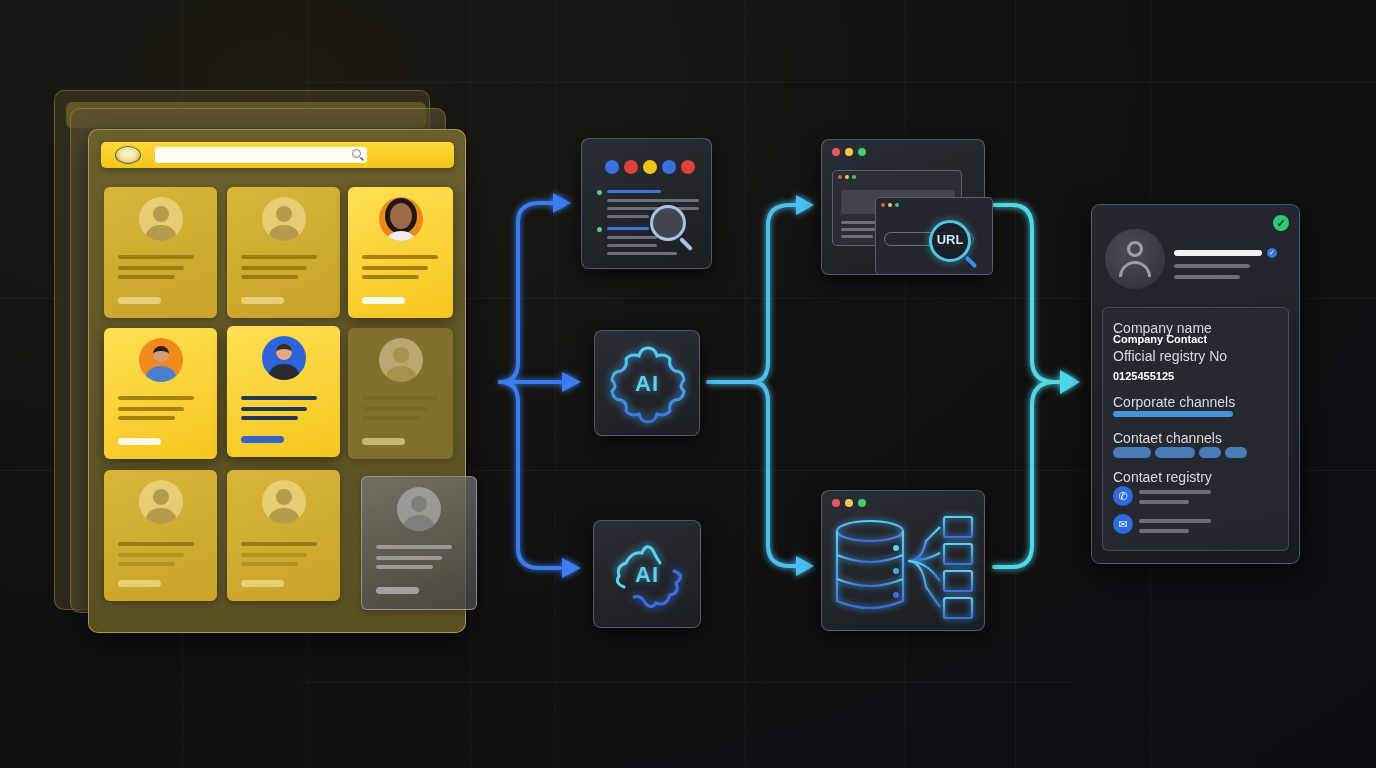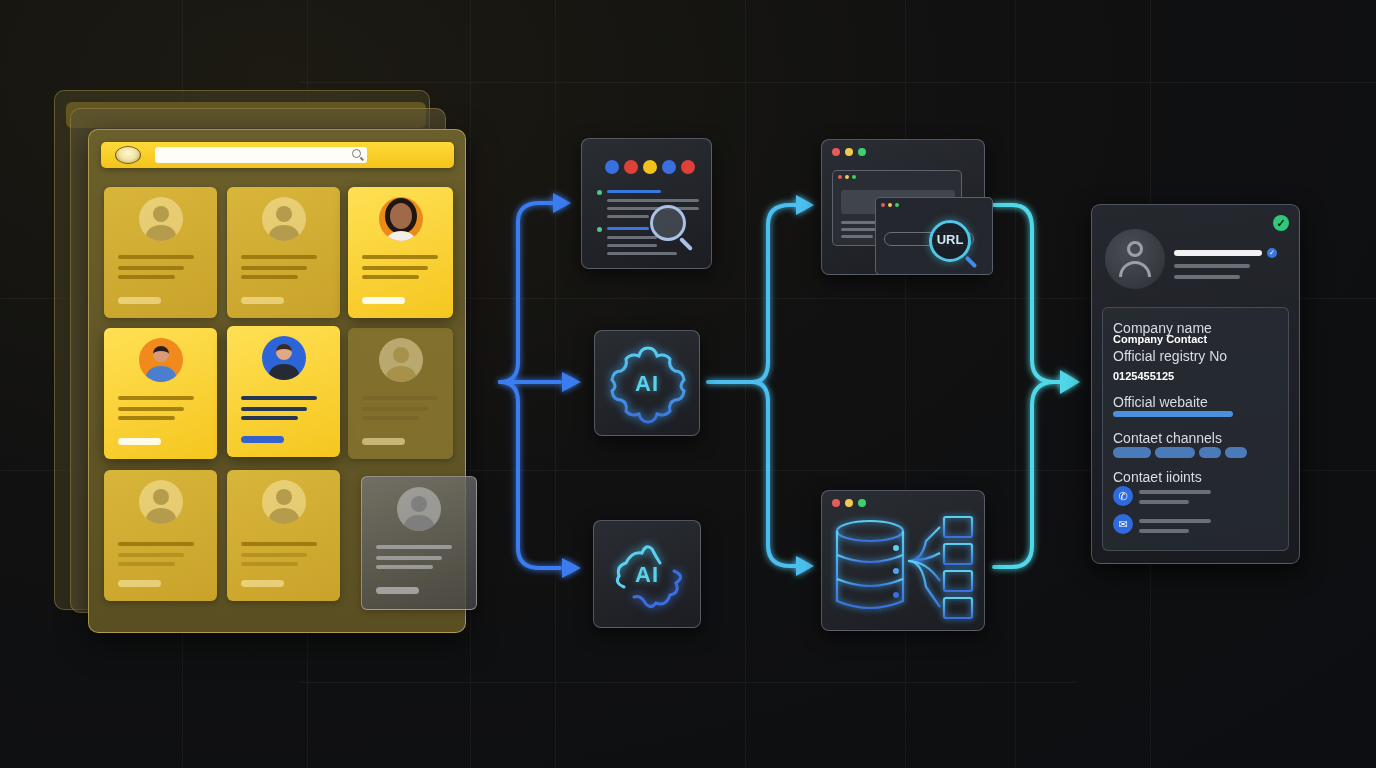--- a/index.html
+++ b/index.html
@@ -400,28 +400,28 @@
   <div class="name-bar"></div>
   <div class="check-badge">✓</div>
   <div class="sub-bar" style="top:59px;width:76px"></div>
   <div class="sub-bar" style="top:70px;width:66px"></div>
 
   <div class="info-panel">
     <div class="lbl" style="top:12px">Company name</div>
     <div class="val" style="top:25px">Company Contact</div>
     <div class="lbl" style="top:40px">Official registry No</div>
     <div class="val" style="top:62px">0125455125</div>
-    <div class="lbl" style="top:86px">Official webaite</div>
+    <div class="lbl" style="top:86px">Corporate channels</div>
     <div class="web-bar"></div>
     <div class="lbl" style="top:122px">Contaet channels</div>
     <div class="chip" style="left:10px;width:38px"></div>
     <div class="chip" style="left:52px;width:40px"></div>
     <div class="chip" style="left:96px;width:22px"></div>
     <div class="chip" style="left:122px;width:22px"></div>
-    <div class="lbl" style="top:161px">Contaet iioints</div>
+    <div class="lbl" style="top:161px">Contaet registry</div>
     <div class="c-icon" style="top:178px">✆</div>
     <div class="sub-bar" style="left:36px;top:182px;width:72px"></div>
     <div class="sub-bar" style="left:36px;top:192px;width:50px"></div>
     <div class="c-icon" style="top:206px">✉</div>
     <div class="sub-bar" style="left:36px;top:211px;width:72px"></div>
     <div class="sub-bar" style="left:36px;top:221px;width:50px"></div>
   </div>
 </div>
 
 </body></html>

